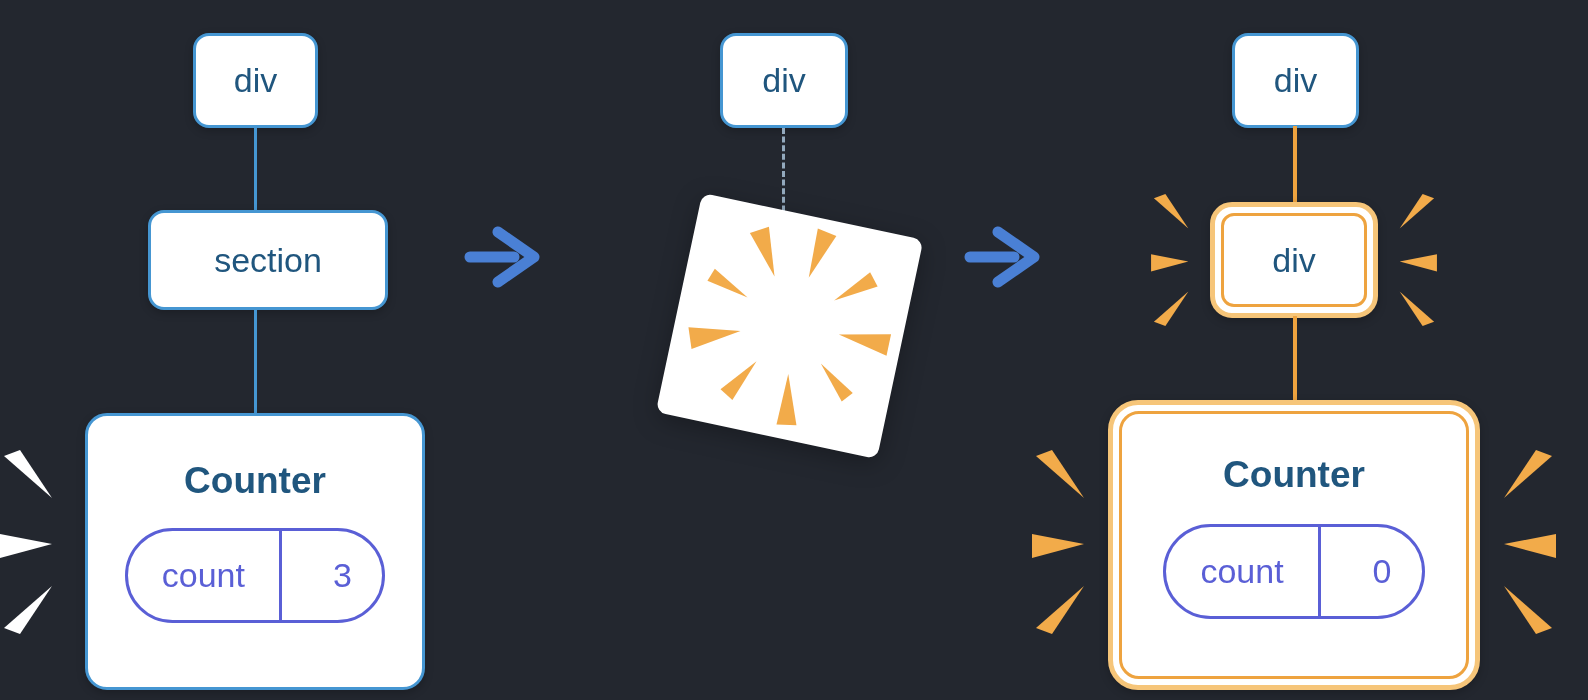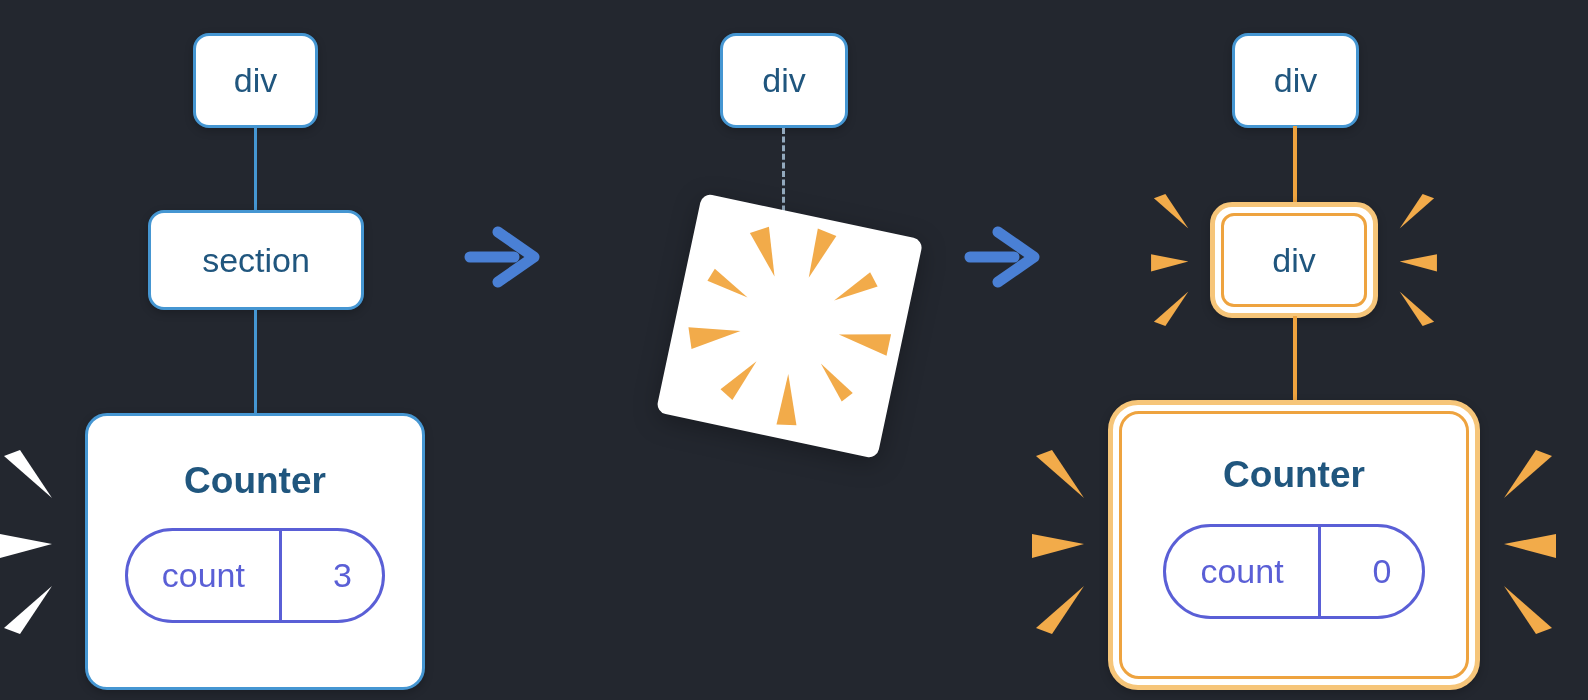--- a/index.html
+++ b/index.html
@@ -79,21 +79,21 @@
 <body>
 
 <div class="stage">
 
   <div class="node" style="left:193px; top:33px; width:125px; height:95px;">
     <span>div</span>
   </div>
 
   <div class="edge" style="left:254px; top:126px; height:88px;"></div>
 
-  <div class="node" style="left:148px; top:210px; width:216px; height:100px;justify-content:center;">
+  <div class="node" style="left:148px; top:210px; width:240px; height:100px;justify-content:center;">
     <span>section</span>
   </div>
 
   <div class="edge" style="left:254px; top:308px; height:108px;"></div>
 
   <div class="card" style="left:85px; top:413px; width:340px; height:277px;">
     <div class="card-title">Counter</div>
     <div class="pill">
       <div class="key">count</div>
       <div class="val">3</div>

